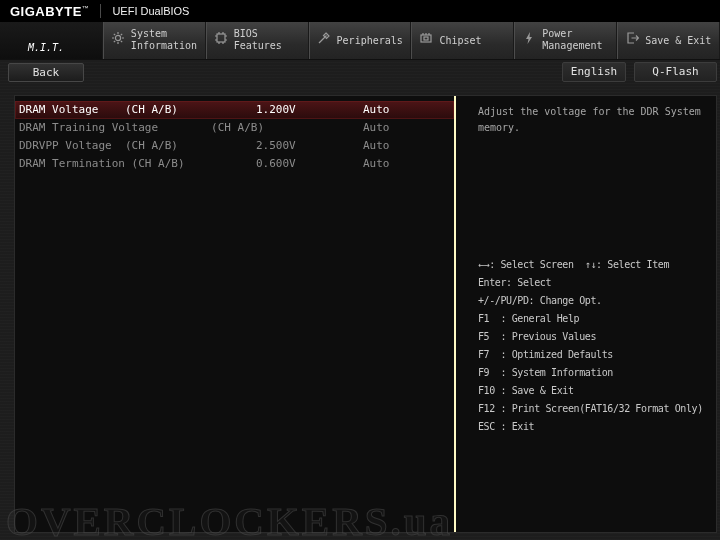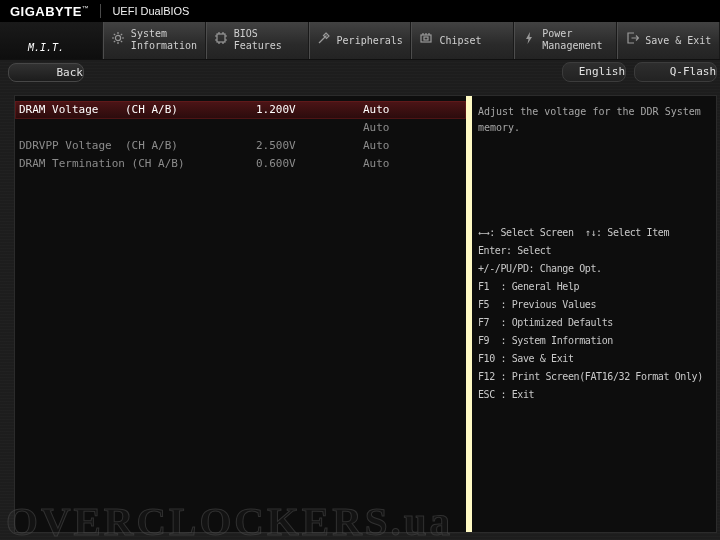--- a/index.html
+++ b/index.html
@@ -42,49 +42,49 @@
   .tab.single .tlabels{top:13px;}
   .tab.active .tlabels{color:#fff;top:20px;}
   .mit-sphere{
     width:15px;height:15px;border-radius:50%;
     background:radial-gradient(circle at 35% 30%, #ff7b6a, #c21f1f 55%, #5e0a0a 95%);
     box-shadow:0 0 3px rgba(255,60,60,.5);
   }
   .tab svg{stroke:#9a9a9a;fill:none;stroke-width:1.2;}
   
   .btn{
-    position:absolute;box-sizing:border-box;text-align:right;
+    position:absolute;box-sizing:border-box;text-align:center;
     font-size:11px;color:#e3e3e3;cursor:default;
     background:linear-gradient(#323232,#1c1c1c);
-    border:1px solid #474747;border-radius:8px;
+    border:1px solid #474747;border-radius:2px;
   }
   .btn-back{left:8px;top:63px;width:76px;height:19px;line-height:17px;}
   .btn-english{left:562px;top:62px;width:64px;height:20px;line-height:18px;background:linear-gradient(#2e2e2e,#222);border-color:#3c3c3c;}
   .btn-qflash{left:634px;top:62px;width:83px;height:20px;line-height:18px;background:linear-gradient(#2e2e2e,#222);border-color:#3c3c3c;}
   
   .main{
     position:absolute;left:14px;top:95px;width:703px;height:438px;
     background:#0d0d0d;border:1px solid #2b2b2b;box-sizing:border-box;
     display:flex;
   }
   .left-pane{width:466px;padding-top:5px;box-sizing:border-box;position:relative;}
   .row{position:relative;height:18px;font-size:11px;line-height:17px;color:#8c8c8c;}
   .row .lbl{position:absolute;left:4px;white-space:pre;}
   .row .val{position:absolute;left:241px;white-space:pre;}
   .row .opt{position:absolute;left:348px;white-space:pre;}
   .row.selected{
     background:linear-gradient(#4d1416,#2a0b0c);
     color:#fff;box-shadow:inset 0 0 0 1px rgba(120,30,30,.45);
   }
   .right-pane{
-    flex:1;border-left:6px solid #fef9c3;box-sizing:border-box;
-    padding:8px 2px 0 6px;position:relative;
+    flex:1;border-left:2px solid #fef9c3;box-sizing:border-box;
+    padding:8px 2px 0 22px;position:relative;
   }
   .help-desc{font-size:10px;line-height:16px;color:#a6a6a6;width:236px;}
-  .keys{margin-top:88px;}
+  .keys{margin-top:120px;}
   .key-line{font-size:10px;line-height:18px;color:#c9c9c9;white-space:pre;letter-spacing:-0.4px;}
   
   .watermark{
     position:absolute;left:6px;top:497px;z-index:9;
     font-family:Liberation Serif, serif;font-weight:700;font-size:41px;
     letter-spacing:3px;color:rgba(130,130,130,0.10);
     -webkit-text-stroke:1px #4d4d4d;opacity:.55;white-space:nowrap;
   }
 </style>
 </head>
@@ -175,20 +175,21 @@
 
     <div class="left-pane">
 
       <div class="row selected">
         <span class="lbl">DRAM Voltage    (CH A/B)</span>
         <span class="val">1.200V</span>
         <span class="opt">Auto</span>
       </div>
 
       <div class="row">
+        <span class="lbl">DRAM Training Voltage        (CH A/B)</span>
         <span class="val"></span>
         <span class="opt">Auto</span>
       </div>
 
       <div class="row">
         <span class="lbl">DDRVPP Voltage  (CH A/B)</span>
         <span class="val">2.500V</span>
         <span class="opt">Auto</span>
       </div>
 

